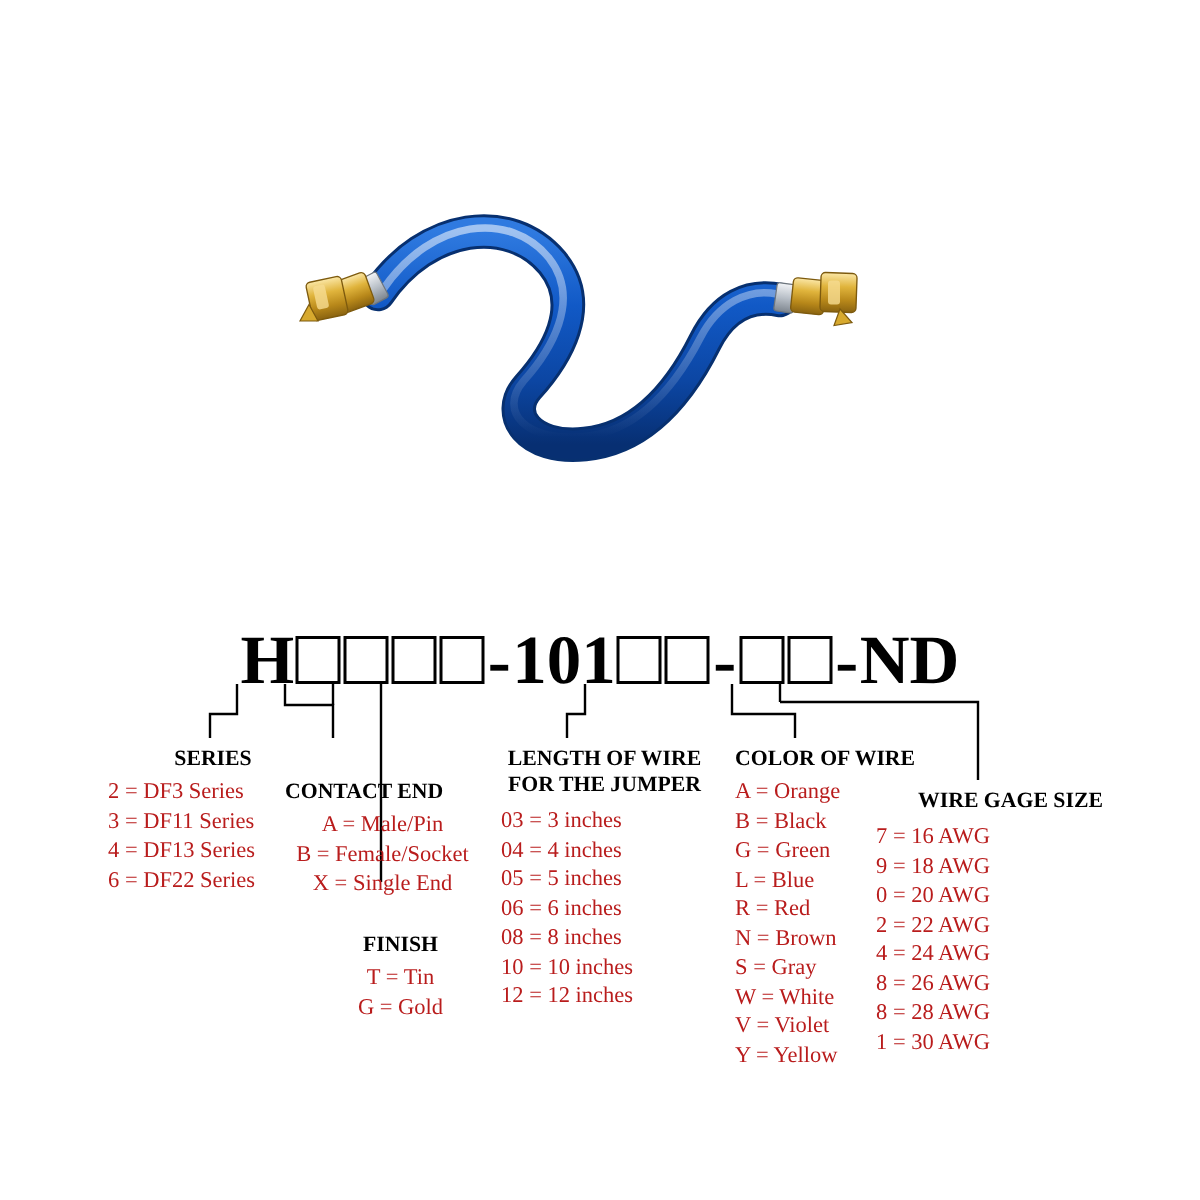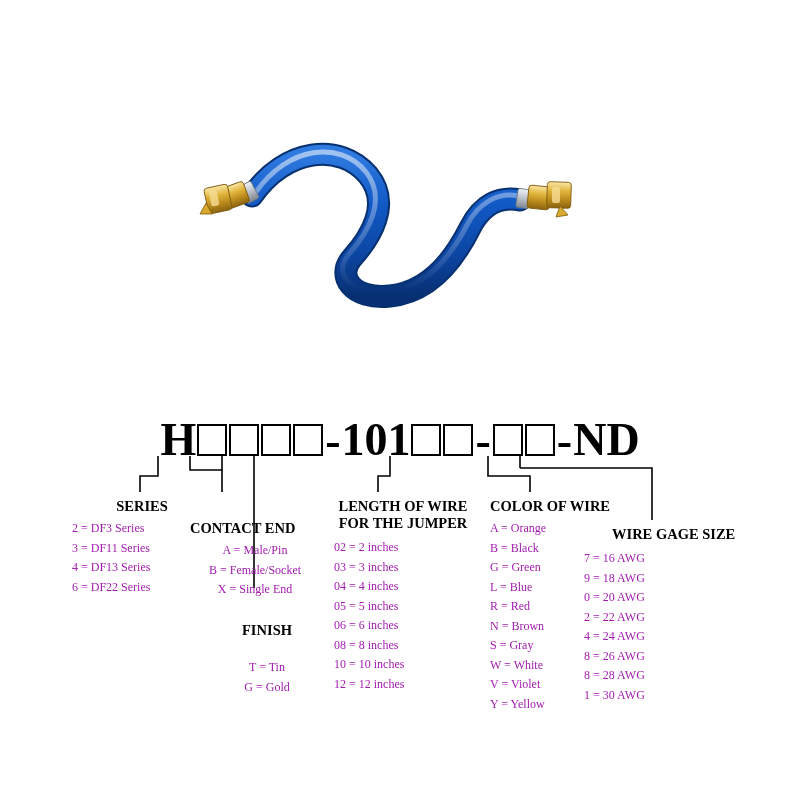--- a/index.html
+++ b/index.html
@@ -75,22 +75,22 @@
   .legend-title {
     font-family: "Liberation Serif", serif;
     font-weight: bold;
     font-size: 14.5px;
     color: #000;
     white-space: nowrap;
     text-align: center;
   }
   .legend-item {
     font-family: "Liberation Serif", serif;
-    font-size: 12px;
-    color: #a21caf;
+    font-size: 15px;
+    color: #b91c1c;
     white-space: nowrap;
     line-height: 19.5px;
   }
   svg.lines {
     position: absolute;
     left: 0;
     top: 0;
     width: 800px;
     height: 420px;
     pointer-events: none;
@@ -219,31 +219,30 @@
       <div class="legend-title" style="text-align:left;">CONTACT END</div>
       <div style="margin-top:4px; text-align:center;">
         <div class="legend-item">A = Male/Pin</div>
         <div class="legend-item">B = Female/Socket</div>
         <div class="legend-item">X = Single End</div>
       </div>
     </div>
 
     <div class="legend-col" style="left: 212px; top: 242px; width: 110px;">
       <div class="legend-title">FINISH</div>
-      <div style="margin-top:19px; text-align:center;">
+      <div style="margin-top:4px; text-align:center;">
         <div class="legend-item">T = Tin</div>
         <div class="legend-item">G = Gold</div>
       </div>
     </div>
 
     <div class="legend-col" style="left: 328px; top: 118px; width: 150px;">
       <div class="legend-title">LENGTH OF WIRE</div>
       <div class="legend-title">FOR THE JUMPER</div>
       <div style="margin-top:6px; text-align:left; padding-left: 6px;">
-        <div class="legend-item">02 = 2 inches</div>
         <div class="legend-item">03 = 3 inches</div>
         <div class="legend-item">04 = 4 inches</div>
         <div class="legend-item">05 = 5 inches</div>
         <div class="legend-item">06 = 6 inches</div>
         <div class="legend-item">08 = 8 inches</div>
         <div class="legend-item">10 = 10 inches</div>
         <div class="legend-item">12 = 12 inches</div>
       </div>
     </div>
 

